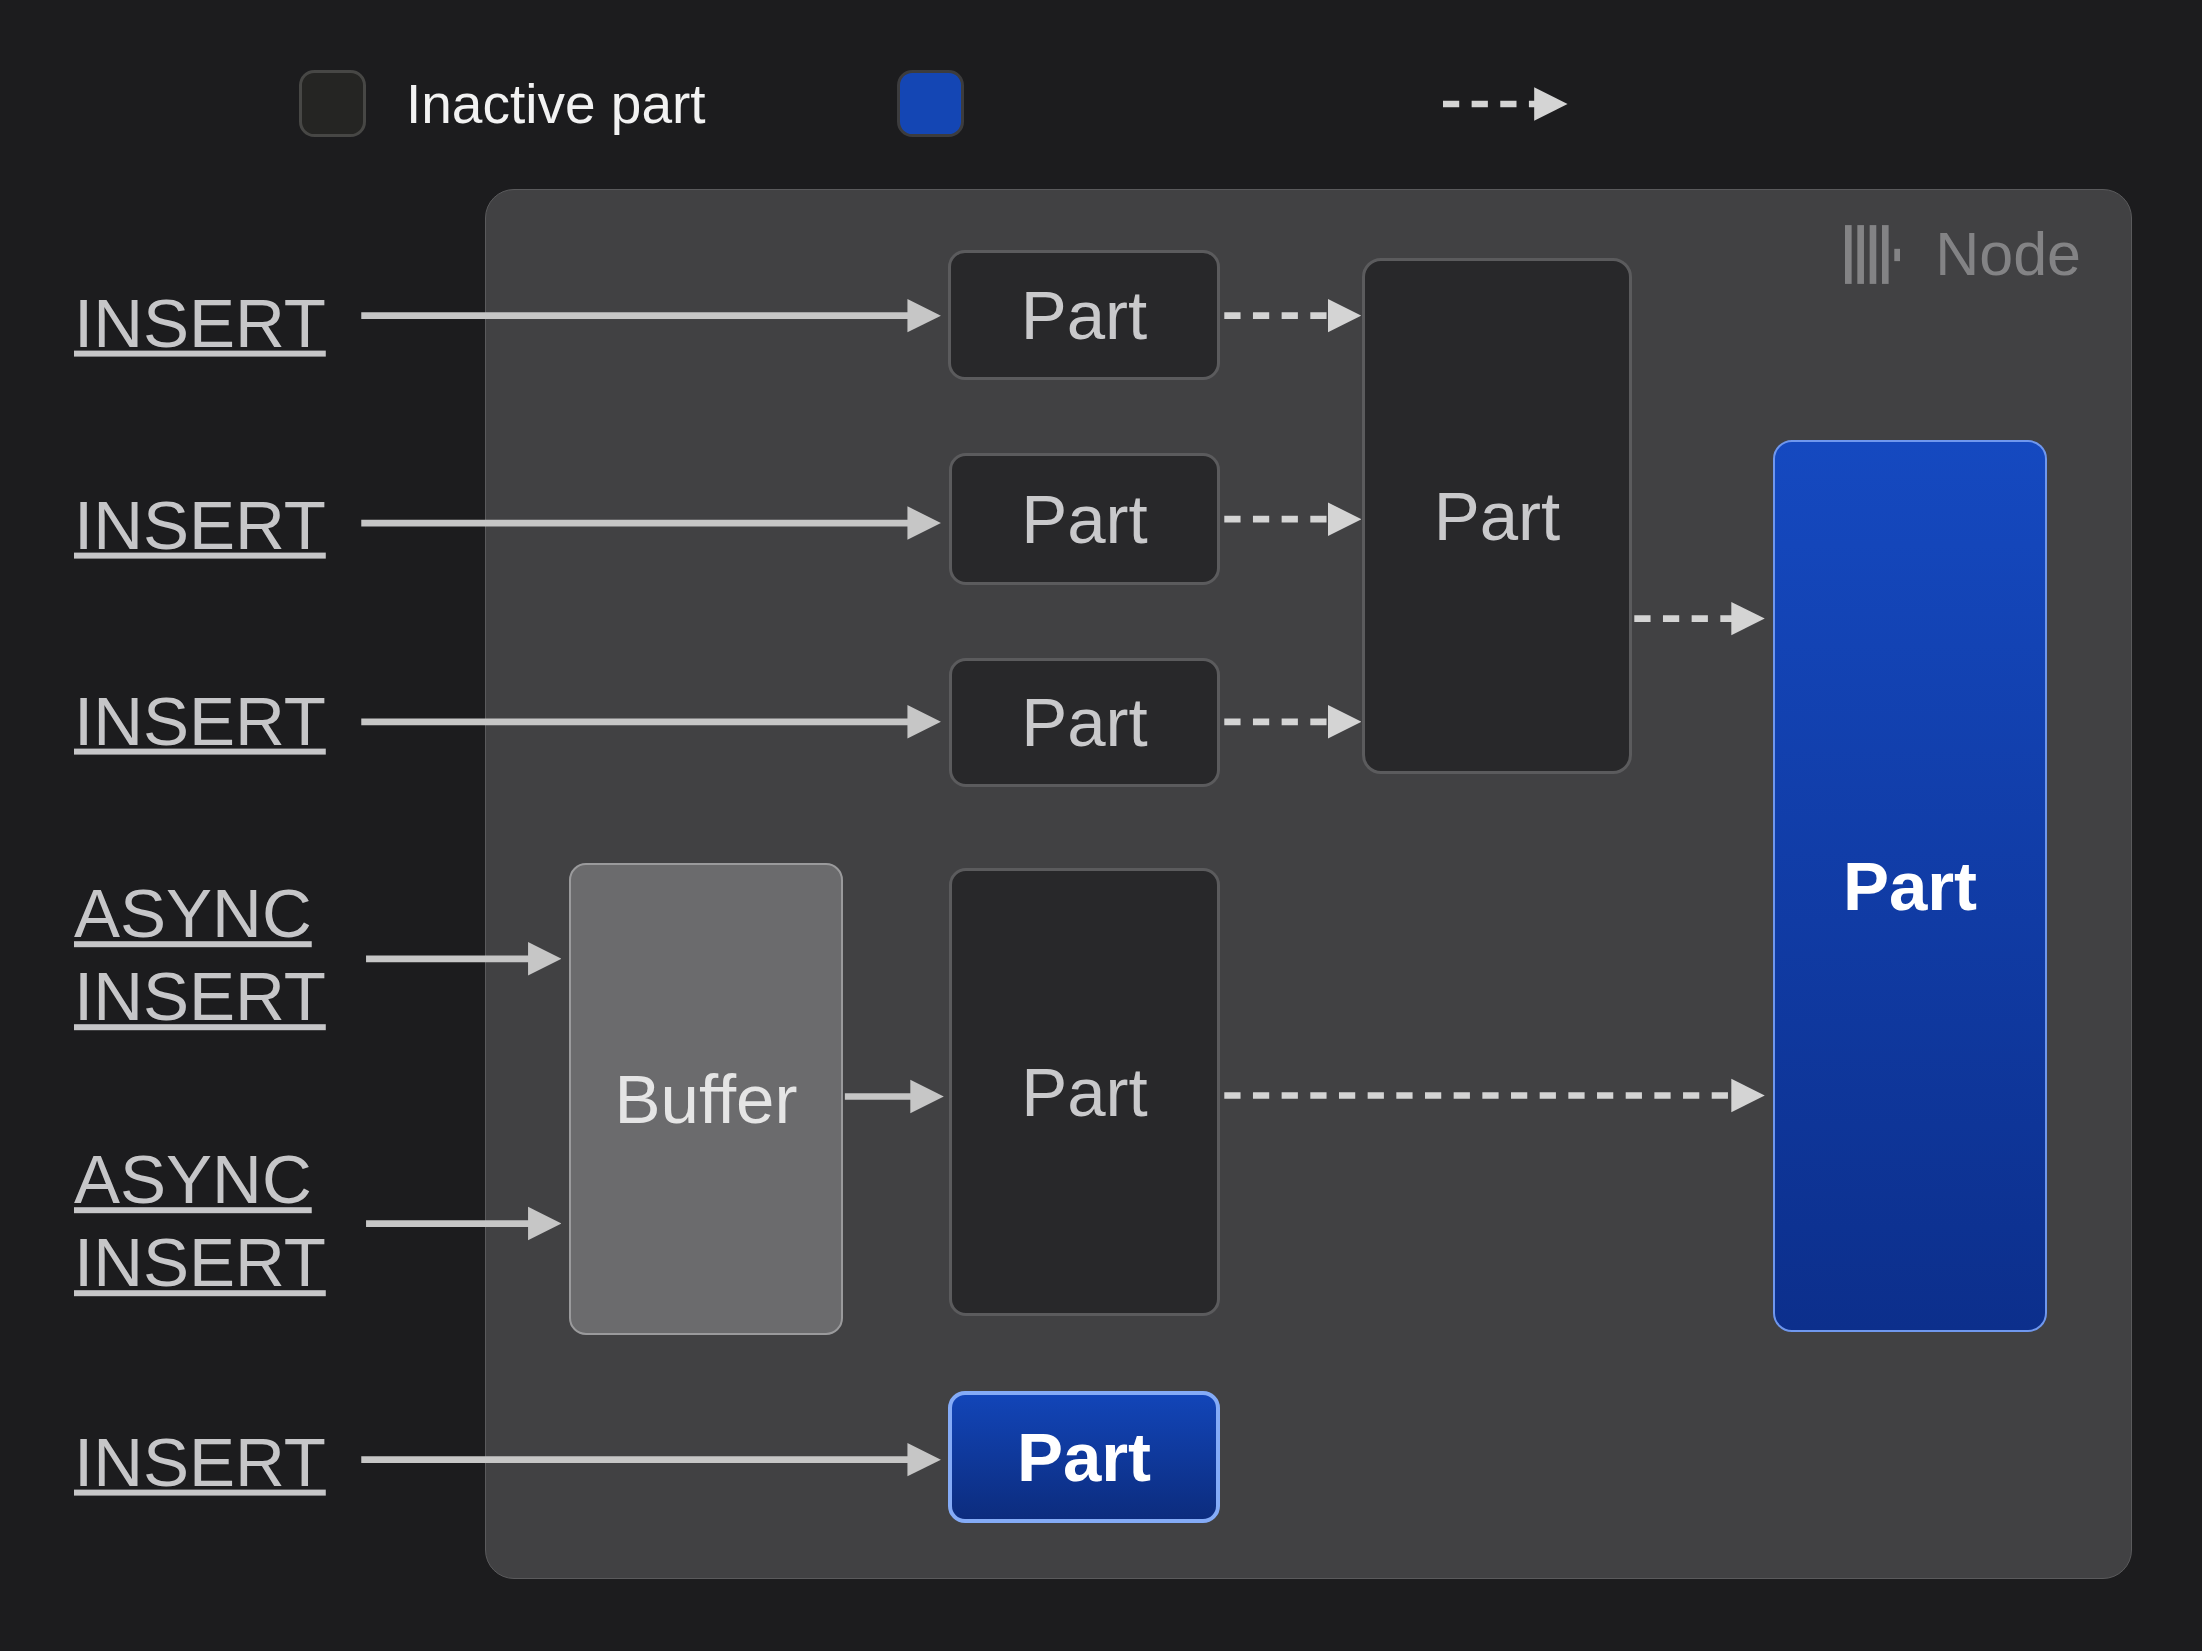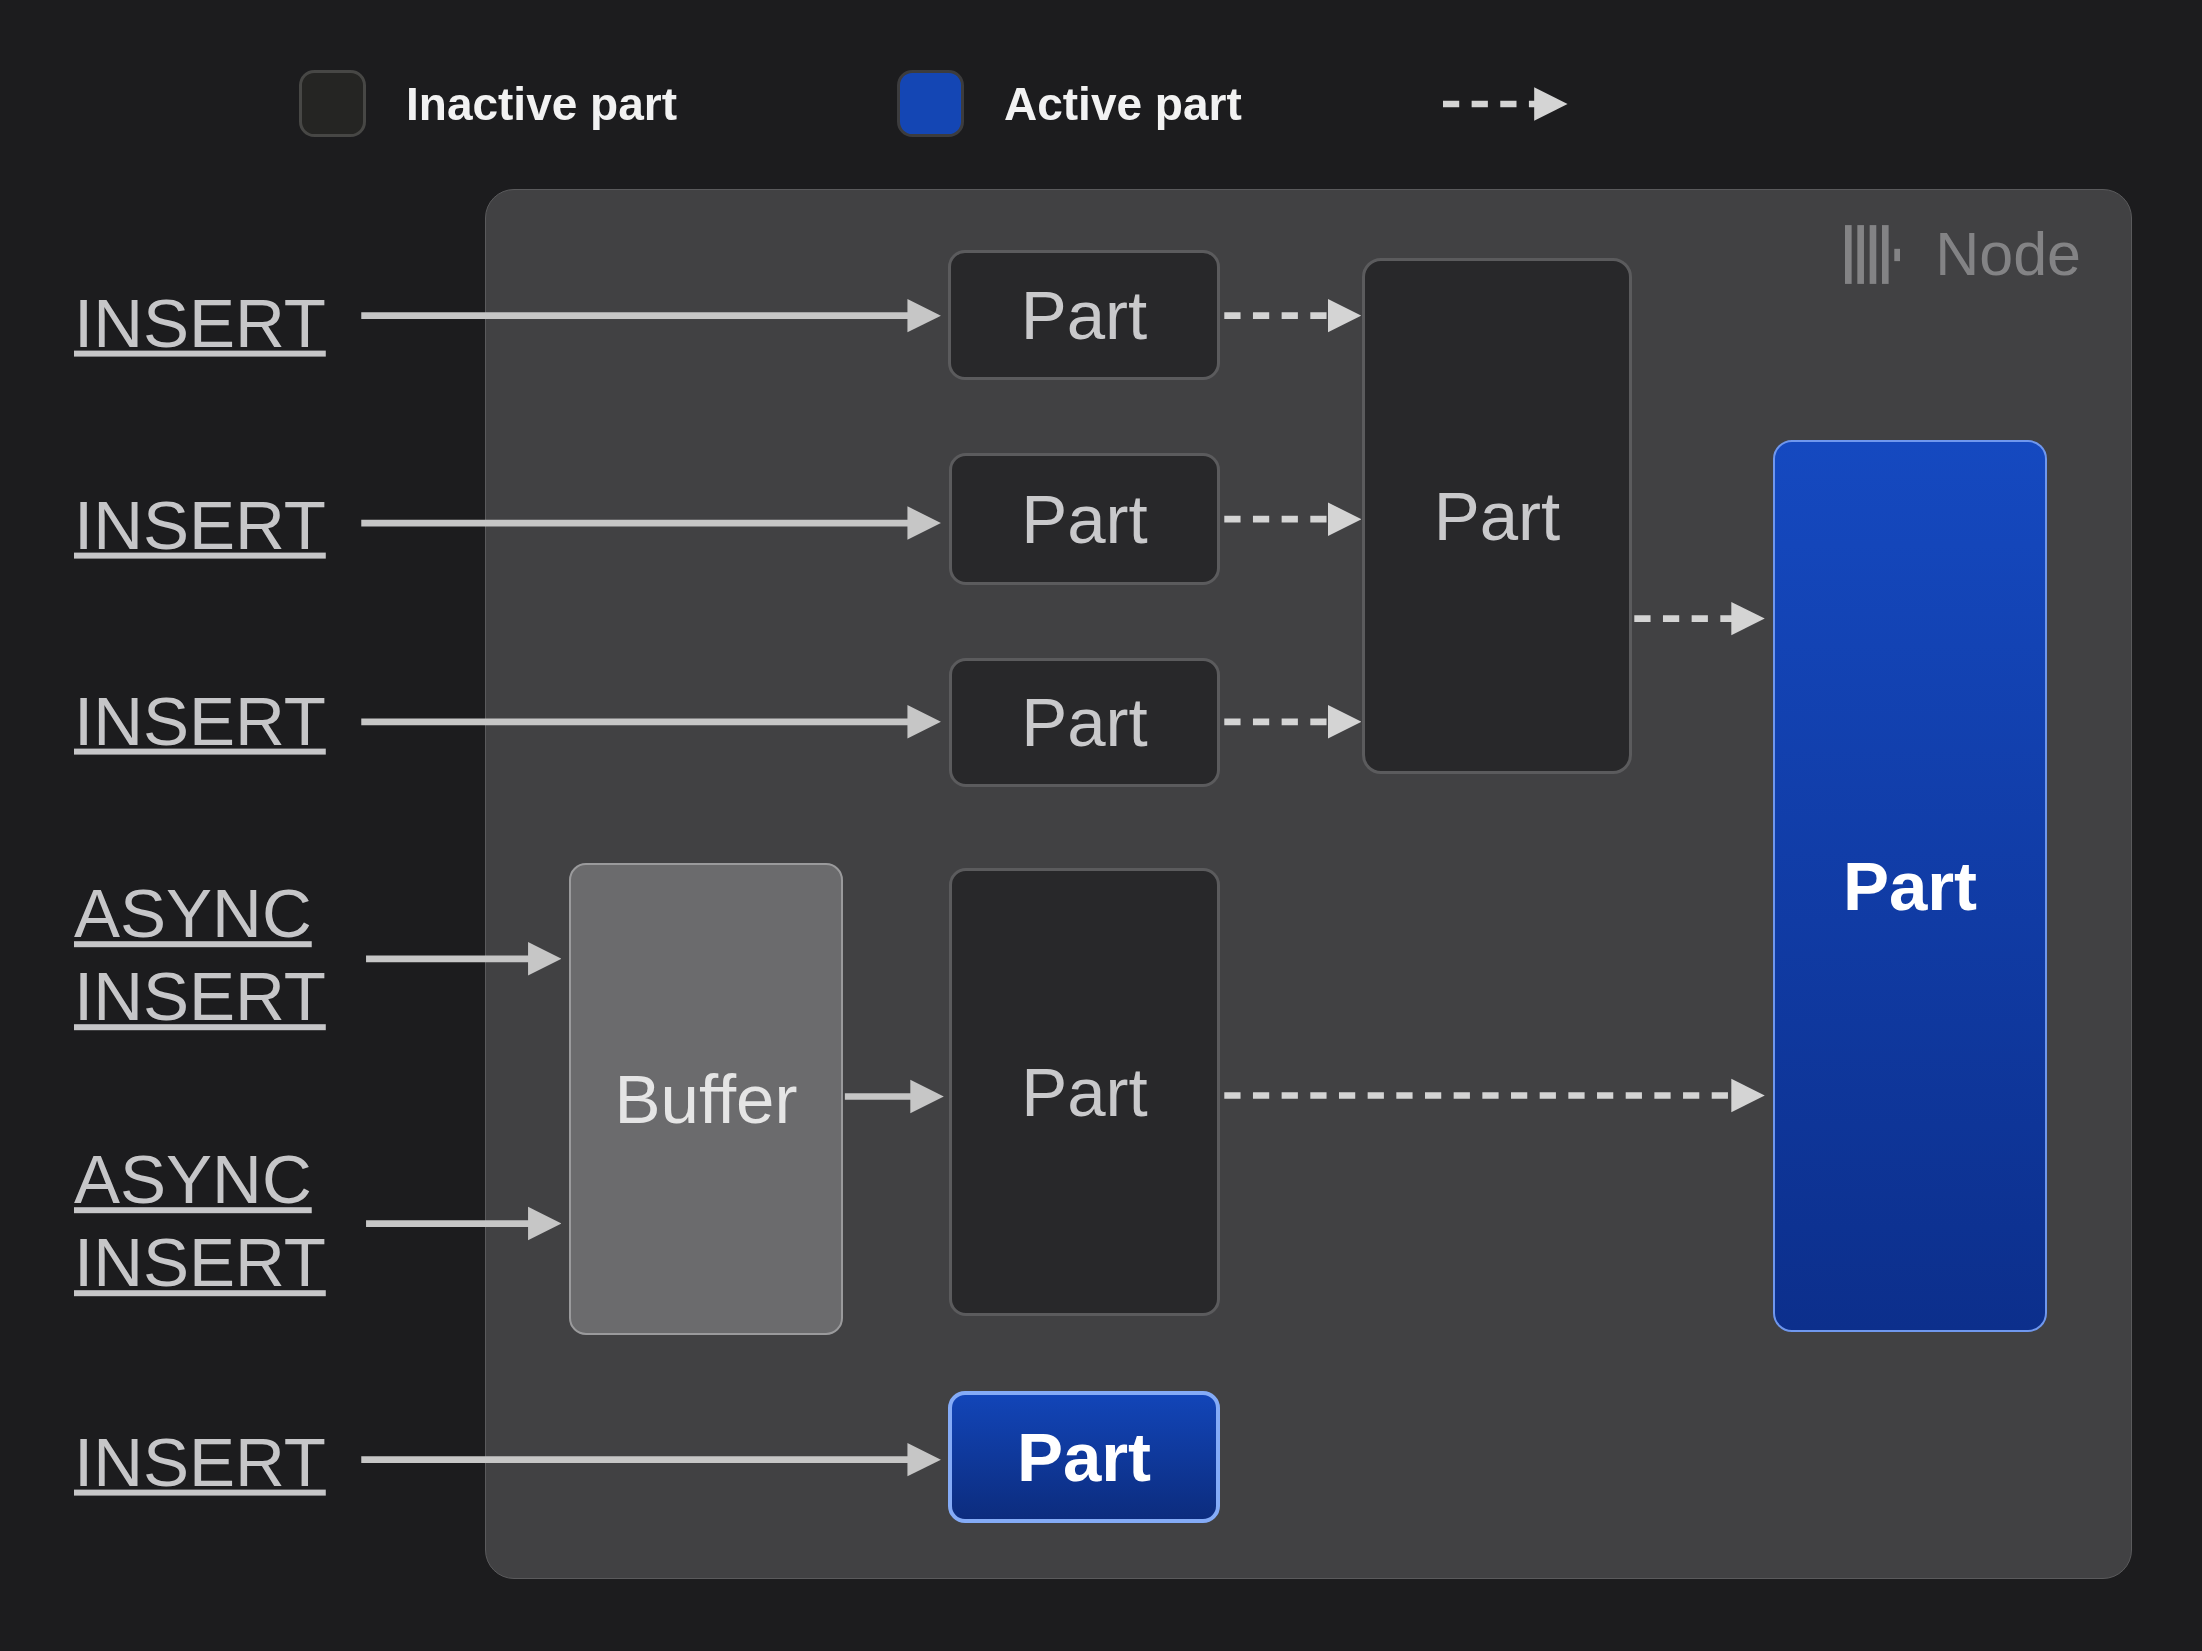--- a/index.html
+++ b/index.html
@@ -16,21 +16,21 @@
   *{margin:0;padding:0;box-sizing:border-box;}
   html,body{background:var(--page-bg,#1c1c1e);}
   body{font-family:"Liberation Sans","DejaVu Sans",sans-serif;}
   .canvas{position:relative;width:2202px;height:1652px;background:var(--page-bg,#1c1c1e);overflow:hidden;}
 
   
   .legend-item{position:absolute;top:70px;height:67px;display:flex;align-items:center;}
   .swatch{width:67px;height:67px;border-radius:15.3px;flex:0 0 auto;}
   .swatch.inactive{background:var(--inactive-fill,#252523);border:3.8px solid var(--inactive-border,#474745);}
   .swatch.active{background:var(--legend-blue,#1446b4);border:3.8px solid #3c3c3e;}
-  .legend-label{margin-left:40px;font-size:46px;font-weight:700;color:var(--text-bright,#f2f2f2);white-space:nowrap;}
+  .legend-label{margin-left:40px;font-size:55px;font-weight:400;color:var(--text-bright,#f2f2f2);white-space:nowrap;}
   .legend-arrow{flex:0 0 auto;}
   .legend-item.merge .legend-label{margin-left:25px;}
 
   
   .io-label{position:absolute;left:74px;width:277px;transform:translateY(-50%);
     font-size:69px;font-weight:500;line-height:1.2;color:var(--text-label,#c6c6c8);text-decoration:underline;}
 
   
   .node{position:absolute;left:485px;top:189px;width:1647px;height:1390px;
     background:var(--node-bg,#414143);border:1.9px solid var(--node-border,#5a5a5c);border-radius:29px;}
@@ -63,21 +63,20 @@
 <body>
 
 <div class="canvas">
 
   <div class="legend-item" style="left:299px">
     <span class="swatch inactive"></span>
     <span class="legend-label">Inactive part</span>
   </div>
   <div class="legend-item" style="left:897px">
     <span class="swatch active"></span>
-    <span class="legend-label">Active part</span>
   </div>
   <div class="legend-item merge" style="left:1439px">
     <svg class="legend-arrow" width="134" height="42" viewBox="0 0 140 44">
       <defs>
         <marker id="lg-ah" viewBox="0 0 10 10" refX="1" refY="5" markerWidth="5" markerHeight="5.2" orient="auto">
           <path class="mk-d" d="M0,0 L10,5 L0,10 z"></path>
         </marker>
       </defs>
       <line class="arrow-d" x1="4" y1="22" x2="103" y2="22" marker-end="url(#lg-ah)"></line>
     </svg>

